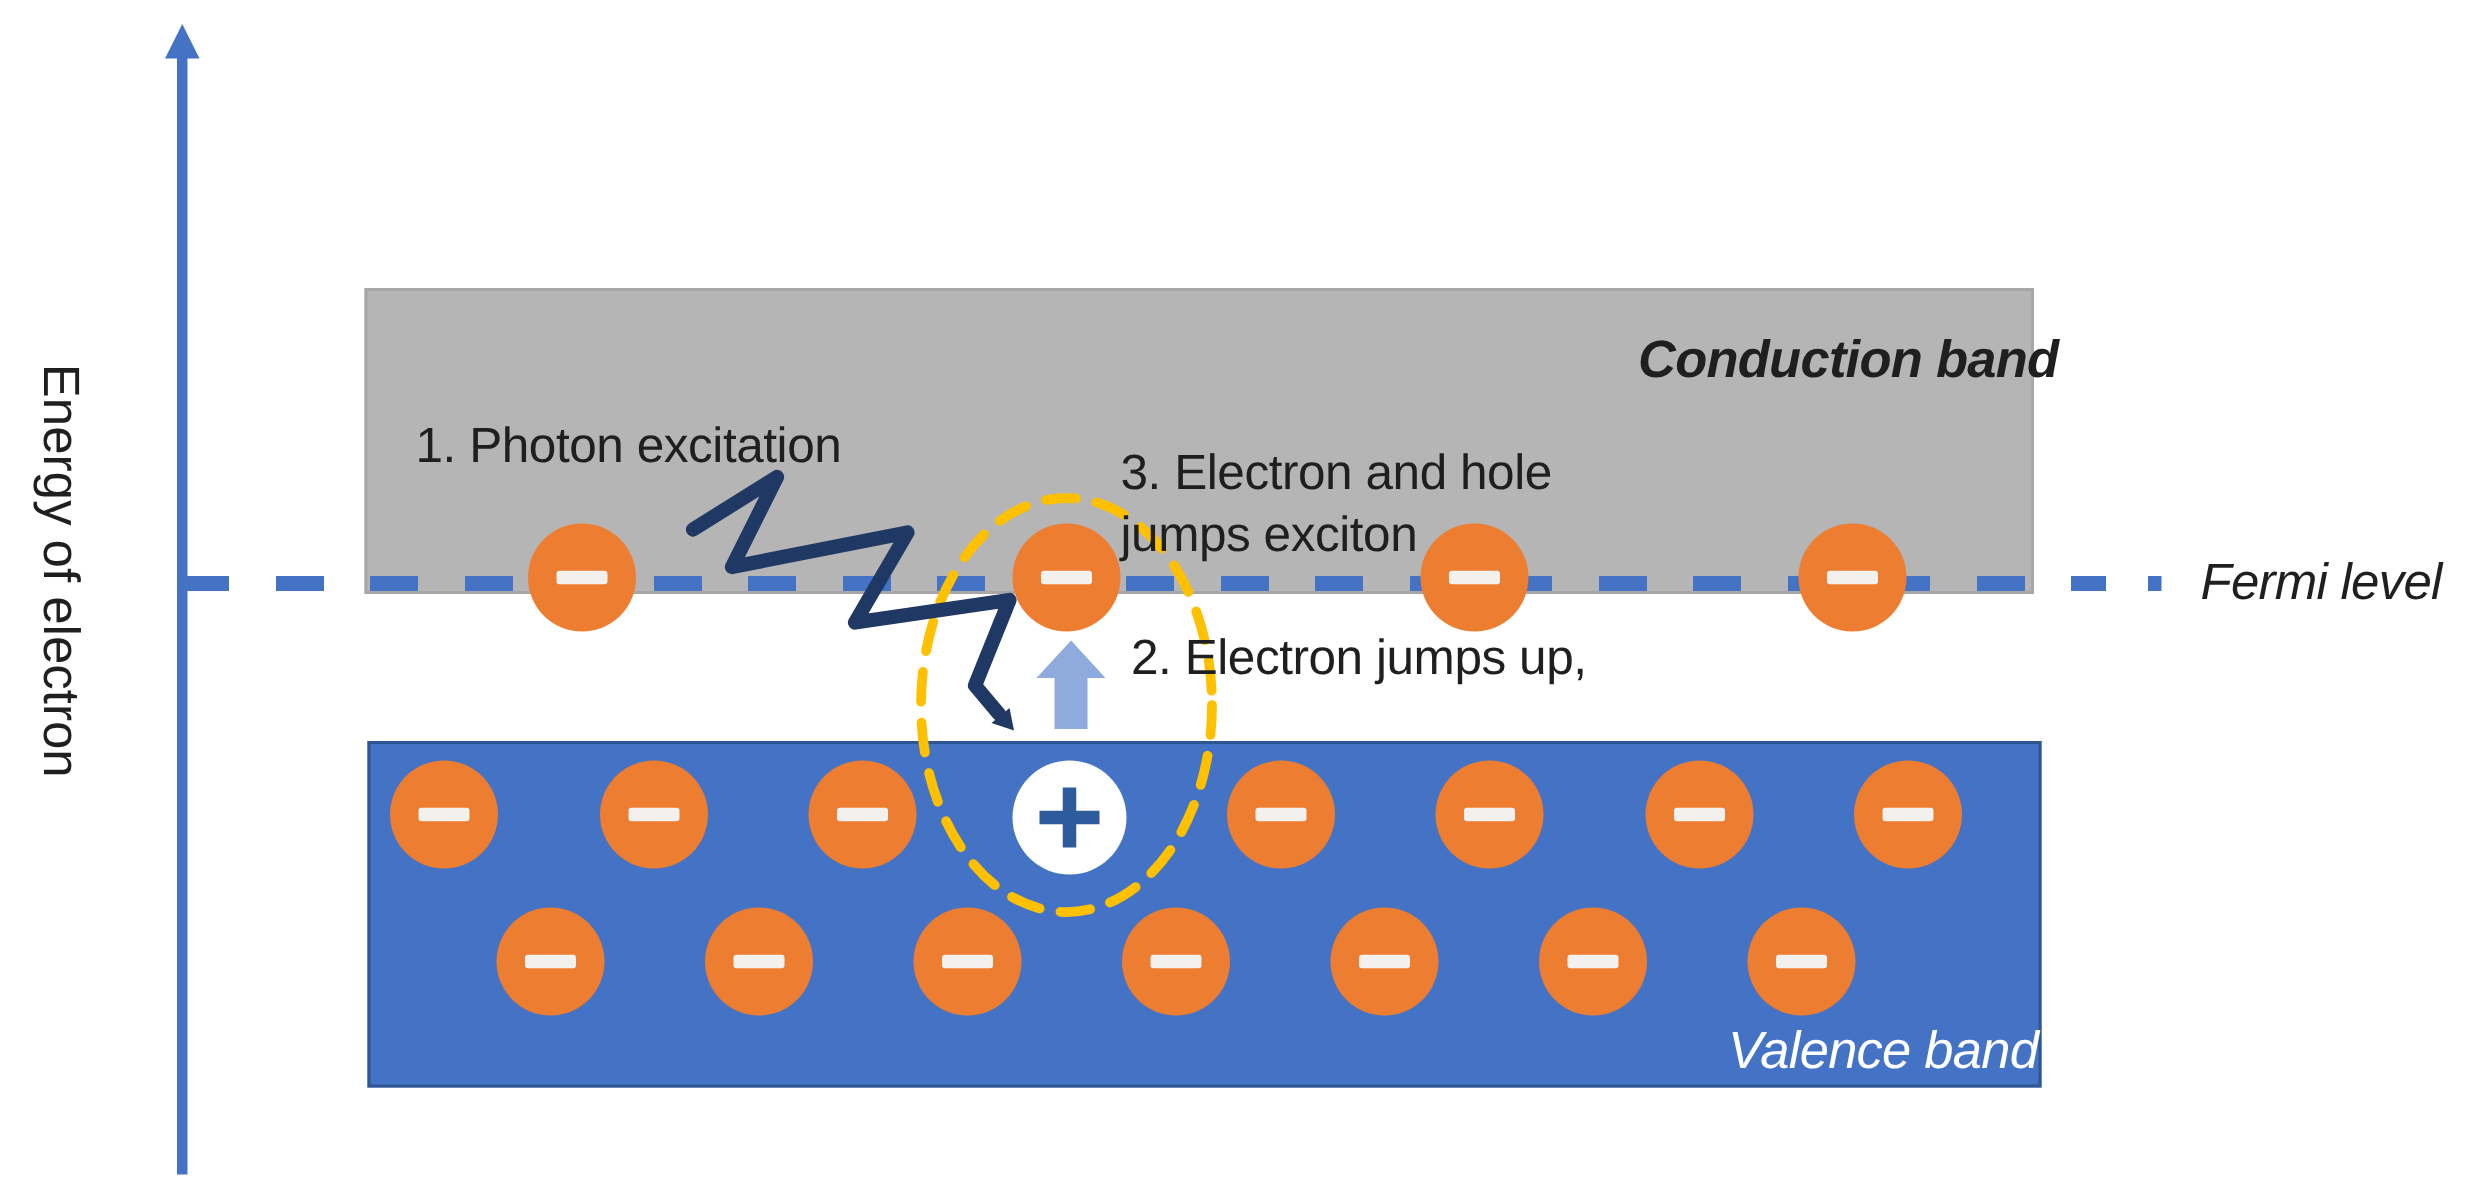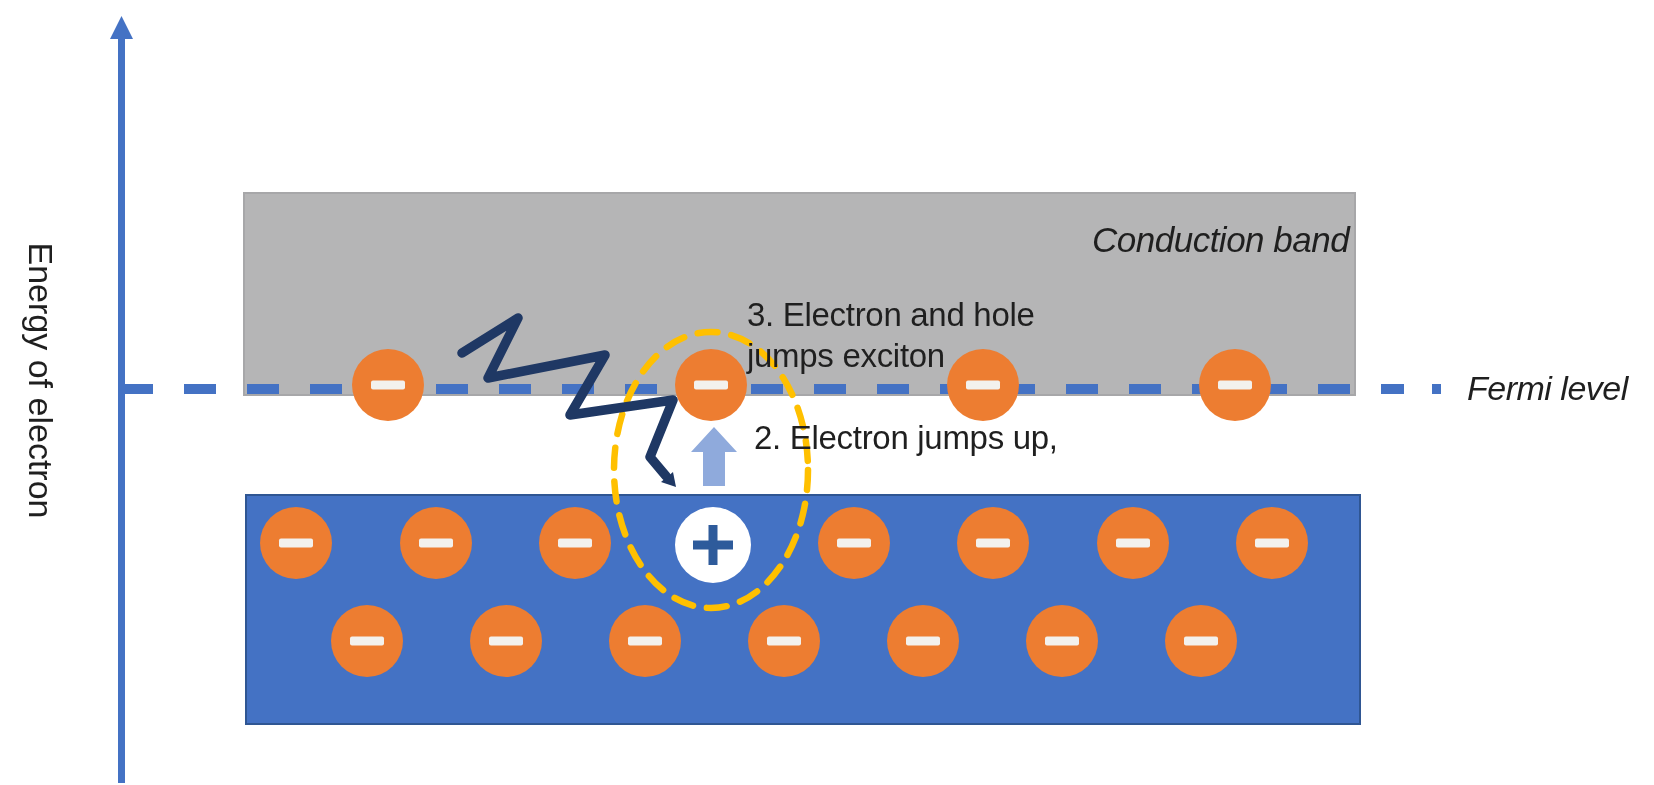--- a/index.html
+++ b/index.html
@@ -60,21 +60,21 @@
   .photon{fill:none;stroke:var(--navy,#1F3864);stroke-width:9.5;stroke-linecap:round;stroke-linejoin:round;}
   .photon-tip{fill:var(--navy,#1F3864);}
   .jump-arrow{fill:var(--light-blue,#8FAADC);}
 
   
   .note{font-size:33px;line-height:41px;white-space:pre;letter-spacing:-0.3px;}
   .band-label{font-size:35px;font-style:italic;letter-spacing:-0.5px;white-space:nowrap;}
   #step1-label{left:277px;top:276px;}
   #step3-label{left:747px;top:253px;margin-top:41px;}
   #step2-label{left:754px;top:417px;text-align:right;}
-  #conduction-label{left:1092px;top:220px;}
+  #conduction-label{left:1092px;top:220px;font-weight:bold;}
   #valence-label{left:1152px;top:681px;color:var(--valence-text,#fff);}
   #fermi-label{left:1467px;top:369px;font-size:34px;font-style:italic;letter-spacing:-0.5px;white-space:nowrap;text-align:right;}
   #energy-label{
     left:40px;top:382px;width:320px;margin-left:-160px;margin-top:-21px;
     transform:rotate(90deg);text-align:center;font-size:34px;white-space:nowrap;
   }
 </style>
 </head>
 <body>
 
@@ -151,23 +151,25 @@
     <ellipse class="exciton-ellipse" cx="711" cy="470" rx="97" ry="138"></ellipse>
     <polyline class="photon" points="462,353 518,318 488,378 605,355 570,415 673,400 650,457 666,476"></polyline>
     <polygon class="photon-tip" points="676,487 661,482 673,472"></polygon>
     <polygon class="jump-arrow" points="703,486 703,452 691,452 714,427 737,452 725,452 725,486"></polygon>
     <line class="axis-stroke" x1="121.5" y1="34" x2="121.5" y2="783" stroke-width="7"></line>
     <polygon class="axis-fill" points="121.5,16 110,39 133,39"></polygon>
   </svg>
 
   <div class="abs" id="energy-label">Energy of electron</div>
 
+  <div class="abs note" id="step1-label">1. Photon excitation</div>
 
   <div class="abs note" id="step3-label"><span>3. Electron and hole</span><br><span>jumps exciton</span></div>
 
   <div class="abs note" id="step2-label"><span>2. Electron jumps up,</span><br></div>
 
   <div class="abs band-label" id="conduction-label">Conduction band</div>
 
+  <div class="abs band-label" id="valence-label">Valence band</div>
 
   <div class="abs" id="fermi-label">Fermi level</div>
 
 </div>
 
 </body></html>

